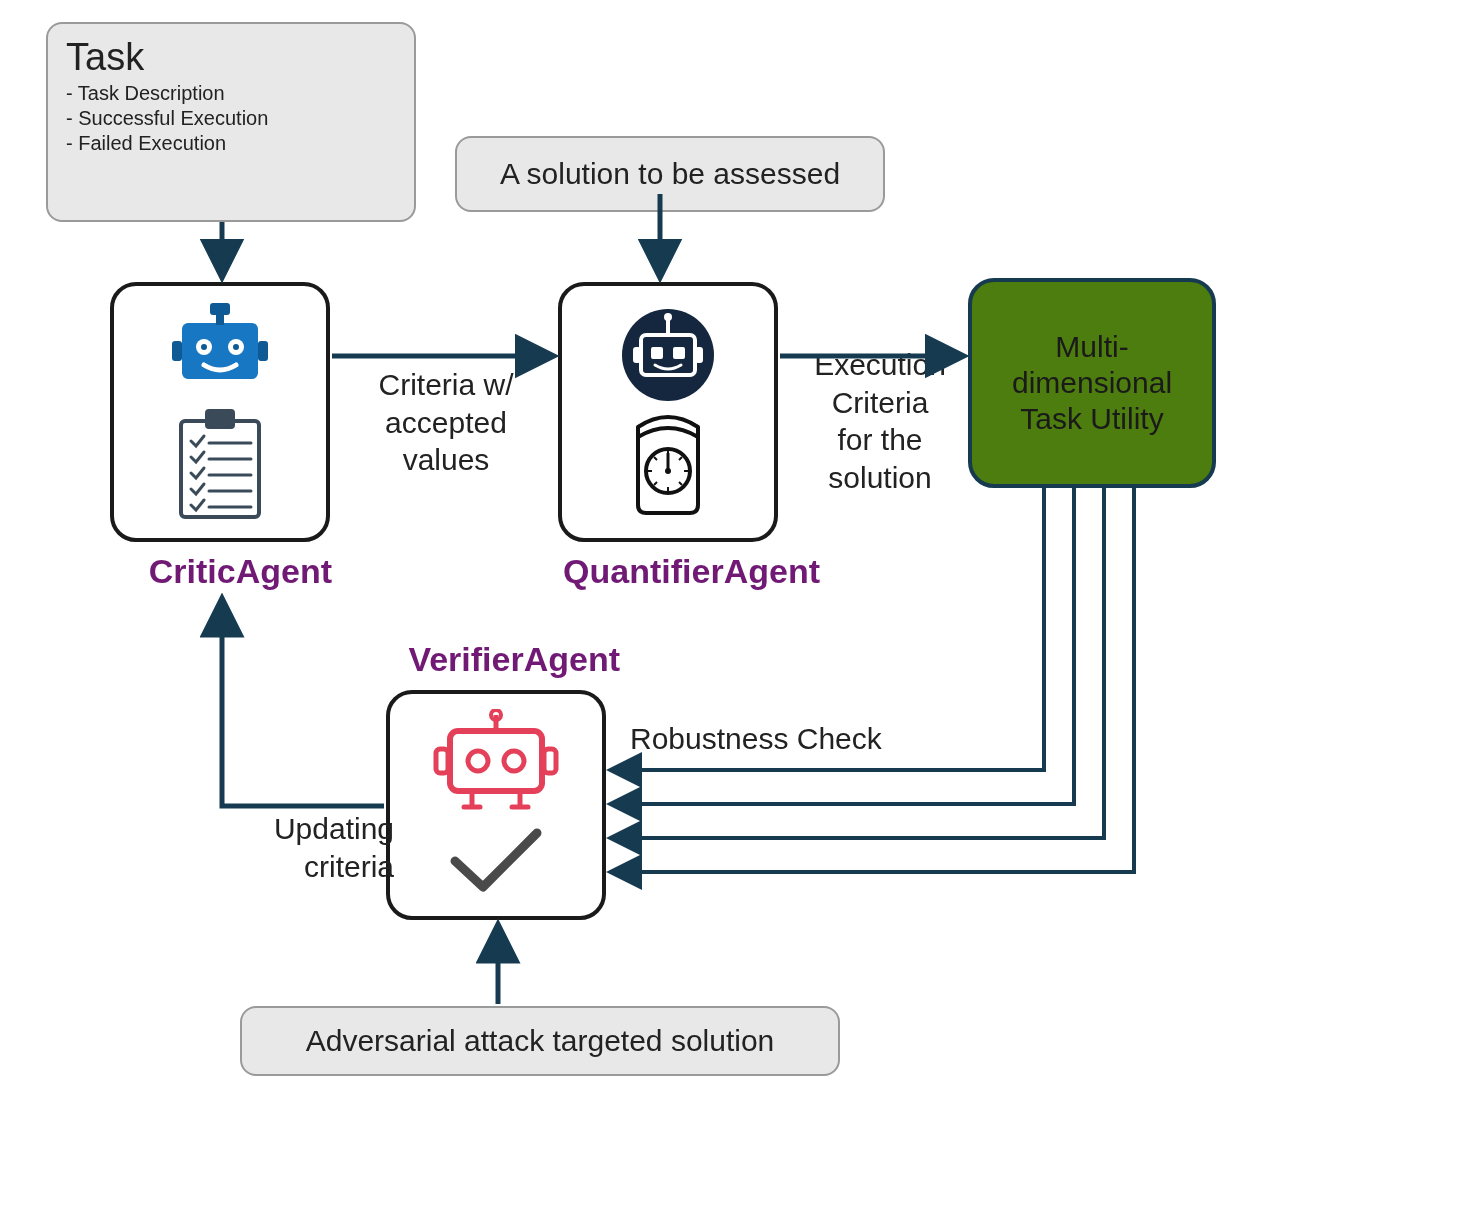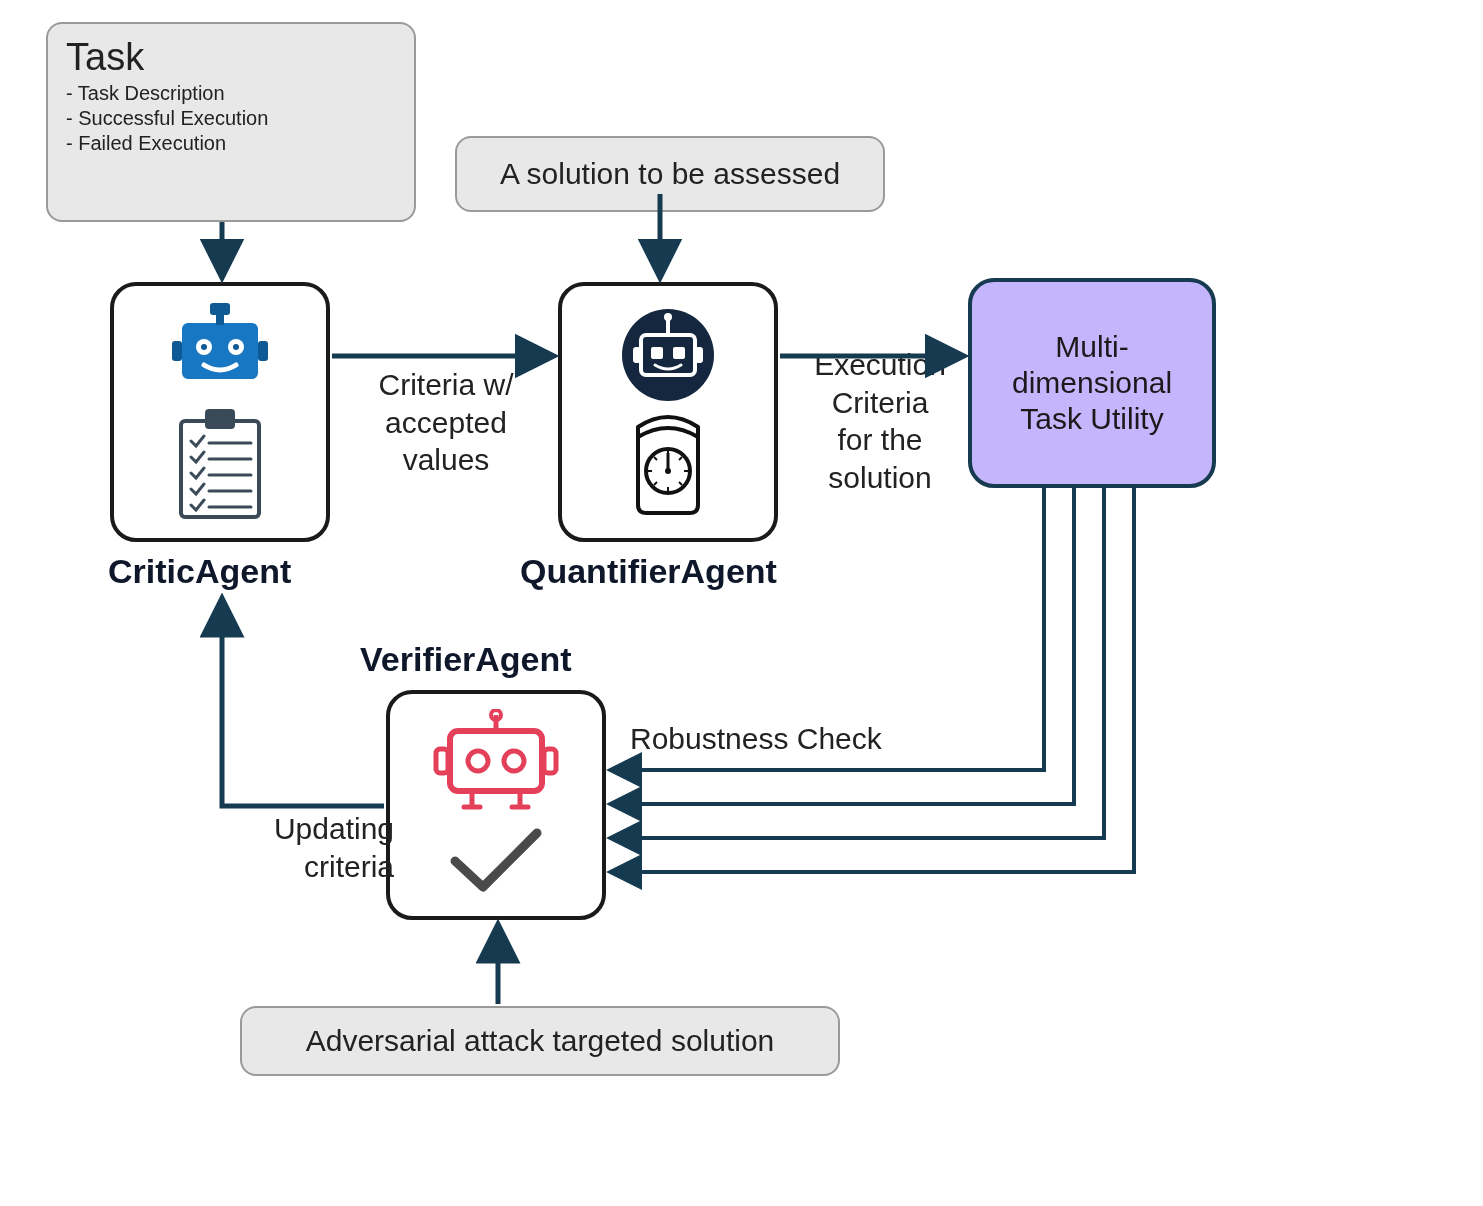--- a/index.html
+++ b/index.html
@@ -52,27 +52,27 @@
     display: flex;
     flex-direction: column;
     align-items: center;
     justify-content: center;
     padding: 14px;
   }
   .agent-label {
     position: absolute;
     font-size: 34px;
     font-weight: 700;
-    color: #0f172a;
-    text-align: left;
+    color: #701a75;
+    text-align: right;
   }
 
   
   .utility-box {
-    background: #c4b5fd;
+    background: #4d7c0f;
     border: 4px solid #163a4f;
     border-radius: 26px;
     display: flex;
     align-items: center;
     justify-content: center;
     text-align: center;
     font-size: 30px;
     padding: 10px 14px;
     line-height: 1.2;
   }

